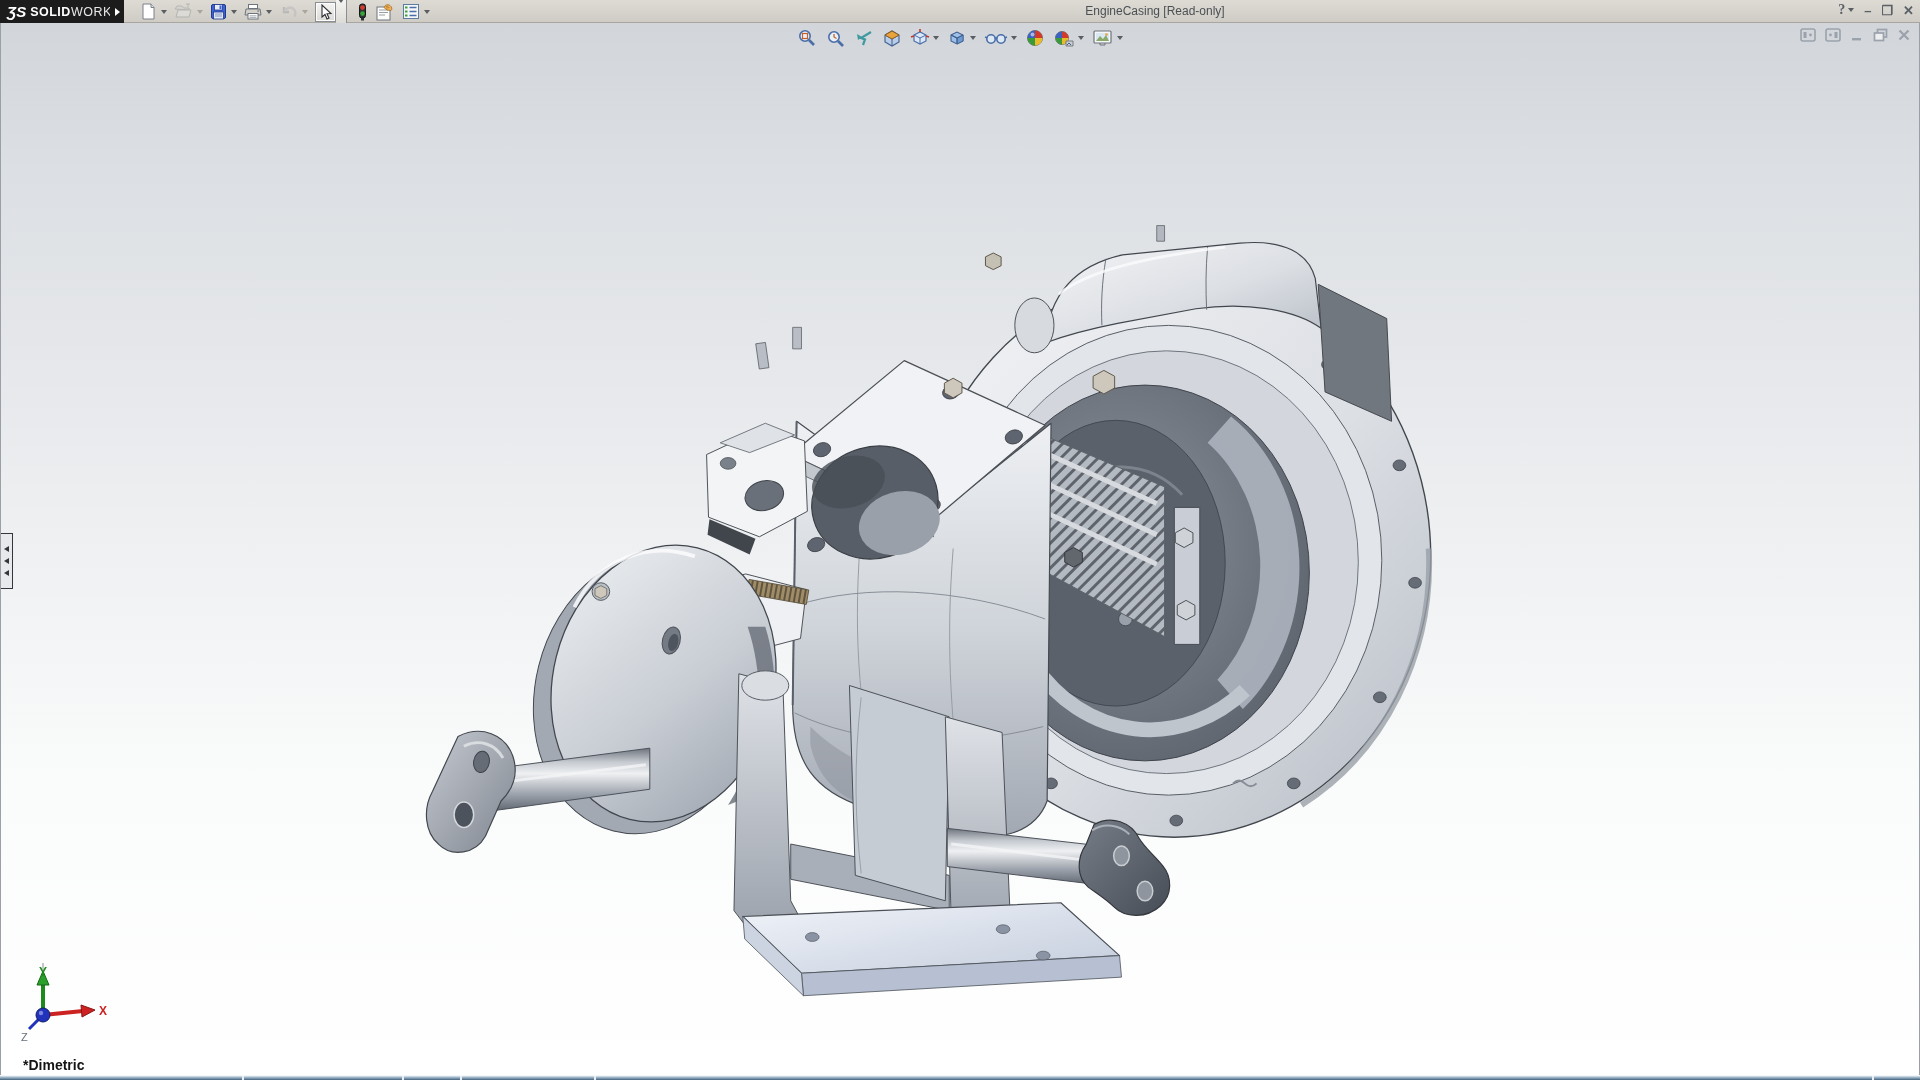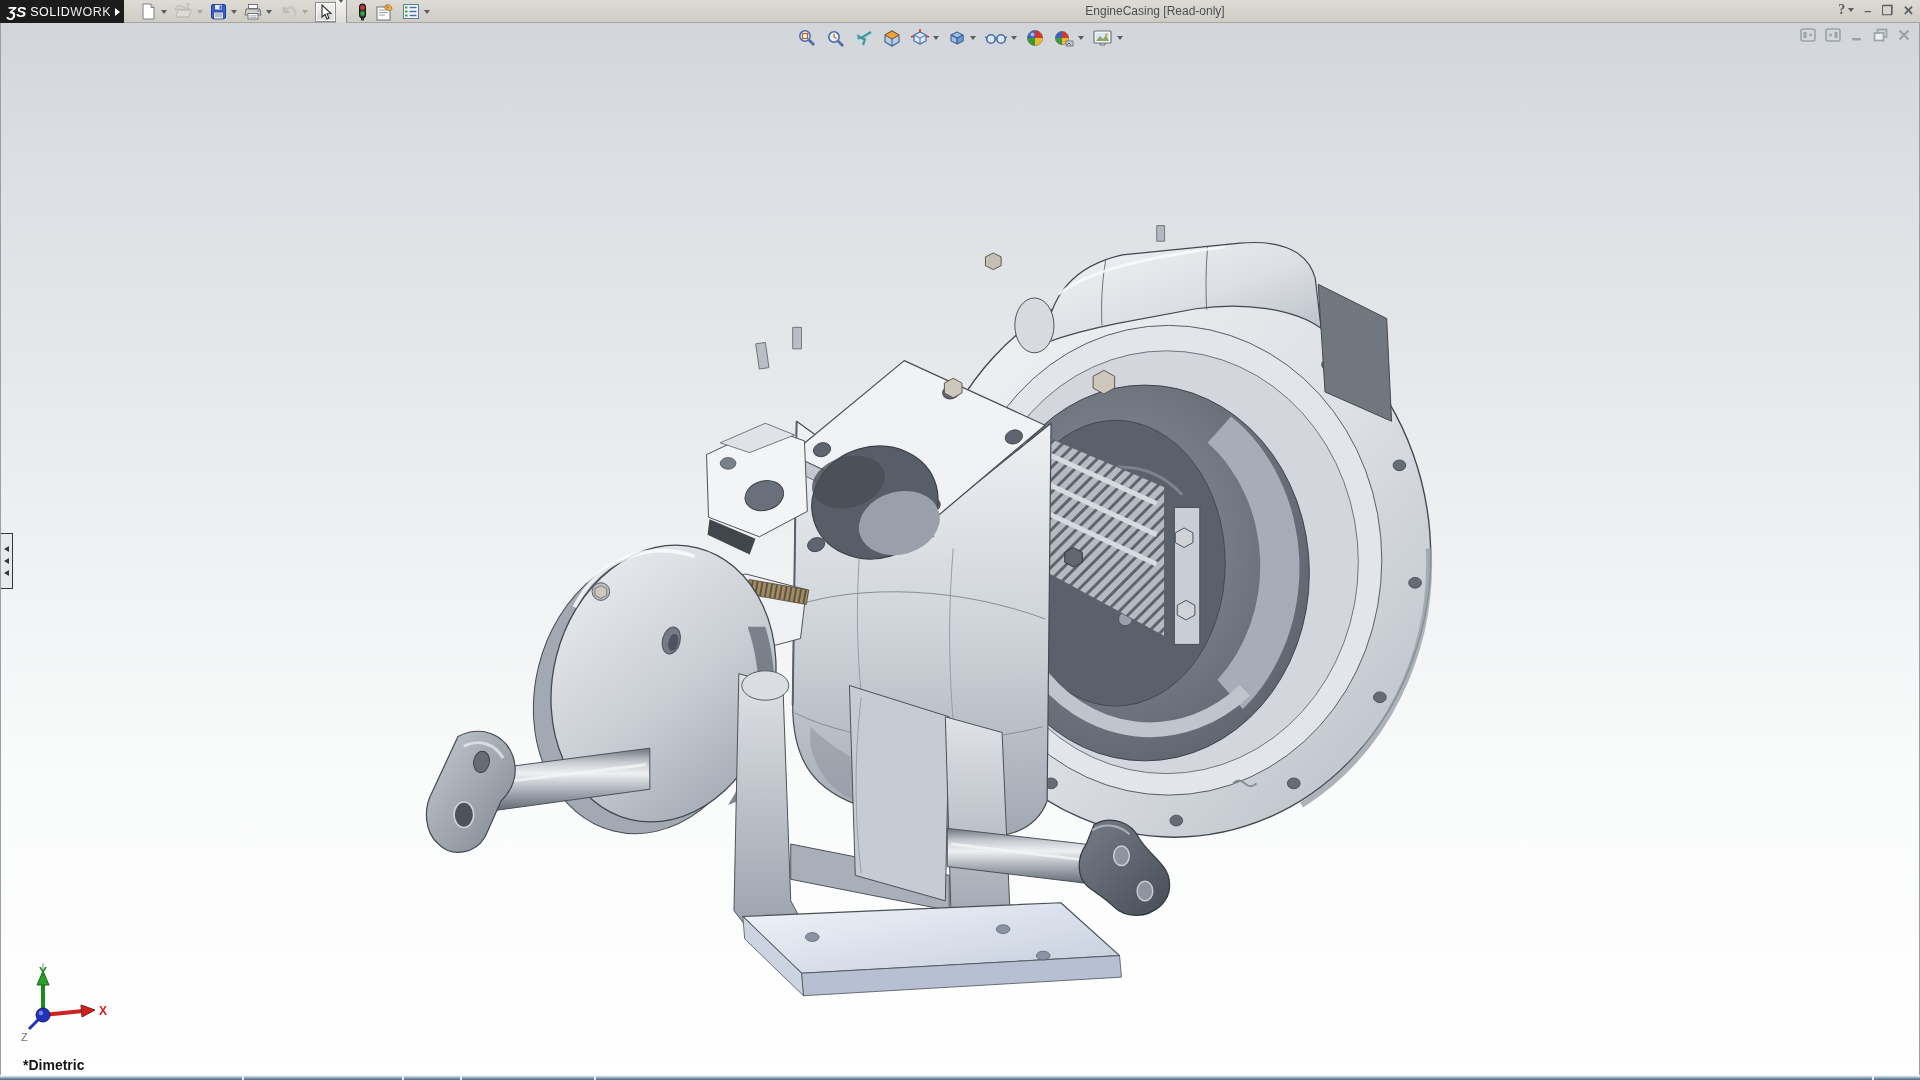--- a/index.html
+++ b/index.html
@@ -11,21 +11,21 @@
     position:absolute; top:0; left:0; width:1920px; height:23px;
     background:linear-gradient(#dedbd5,#cfccc5);
     border-bottom:1px solid #a9a6a0;
   }
   .brand {
     position:absolute; top:0; left:0; height:23px; width:110px;
     background:#1c1c1c; color:#fff; display:flex; align-items:center; padding-left:7px;
     white-space:nowrap;
   }
   .brand .dslogo { font-style:italic; font-weight:bold; font-size:15px; margin-right:4px; }
-  .brand .solid { font-weight:normal; font-size:12.5px; letter-spacing:.5px; }
+  .brand .solid { font-weight:bold; font-size:12.5px; letter-spacing:.5px; }
   .brand .works { font-weight:normal; font-size:12.5px; letter-spacing:.5px; color:#e8e8e8; }
   .brand-tab {
     position:absolute; top:0; left:110px; width:14px; height:23px; background:#1c1c1c;
     display:flex; align-items:center; justify-content:center;
   }
   .brand-tab .arr { width:0; height:0; border-left:5px solid #fff; border-top:4px solid transparent; border-bottom:4px solid transparent; }
 
   .tb-icons { position:absolute; left:140px; top:1px; height:21px; display:flex; align-items:center; }
   .tb-item { display:flex; align-items:center; margin-right:7px; }
   .tb-item svg { display:block; }

